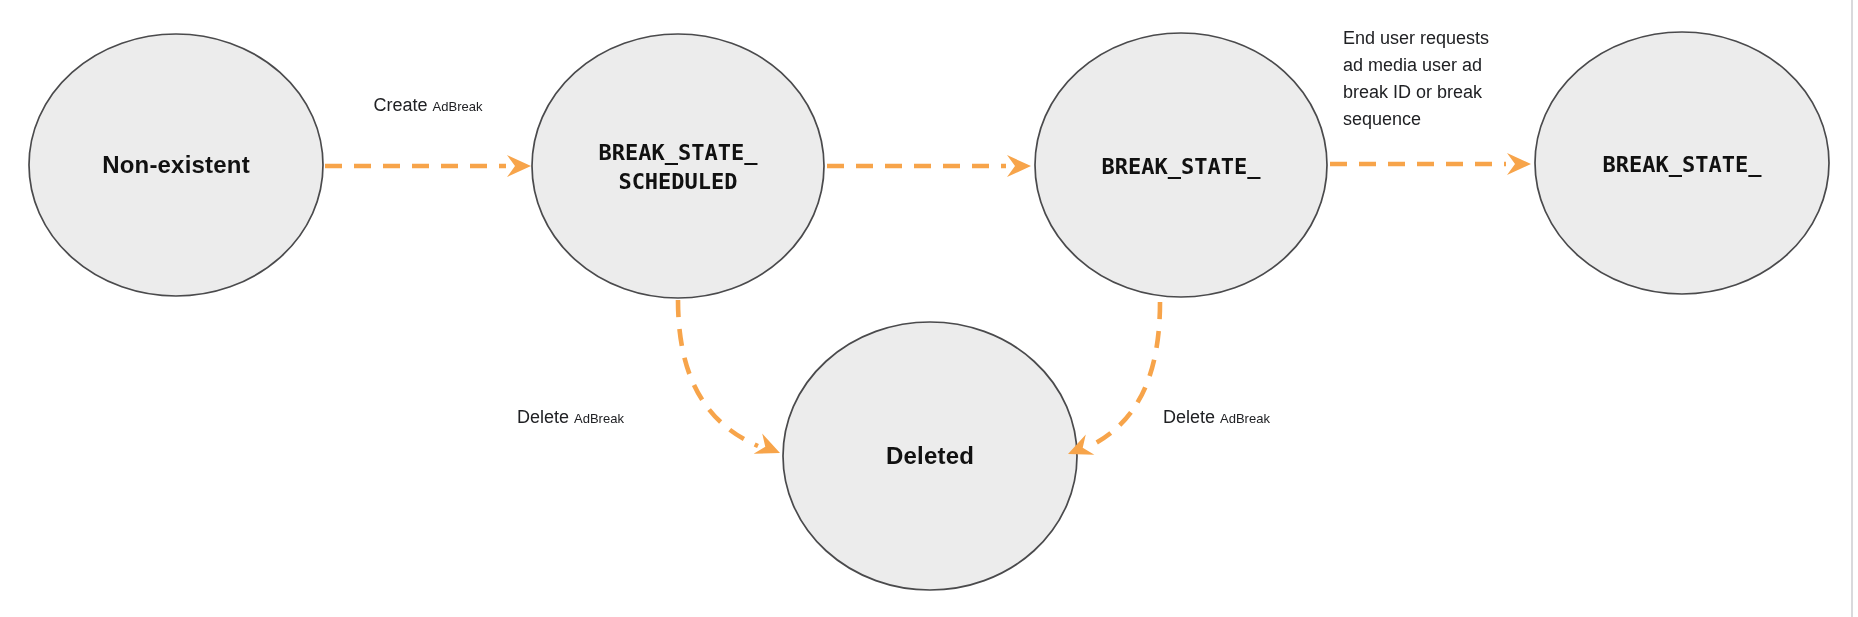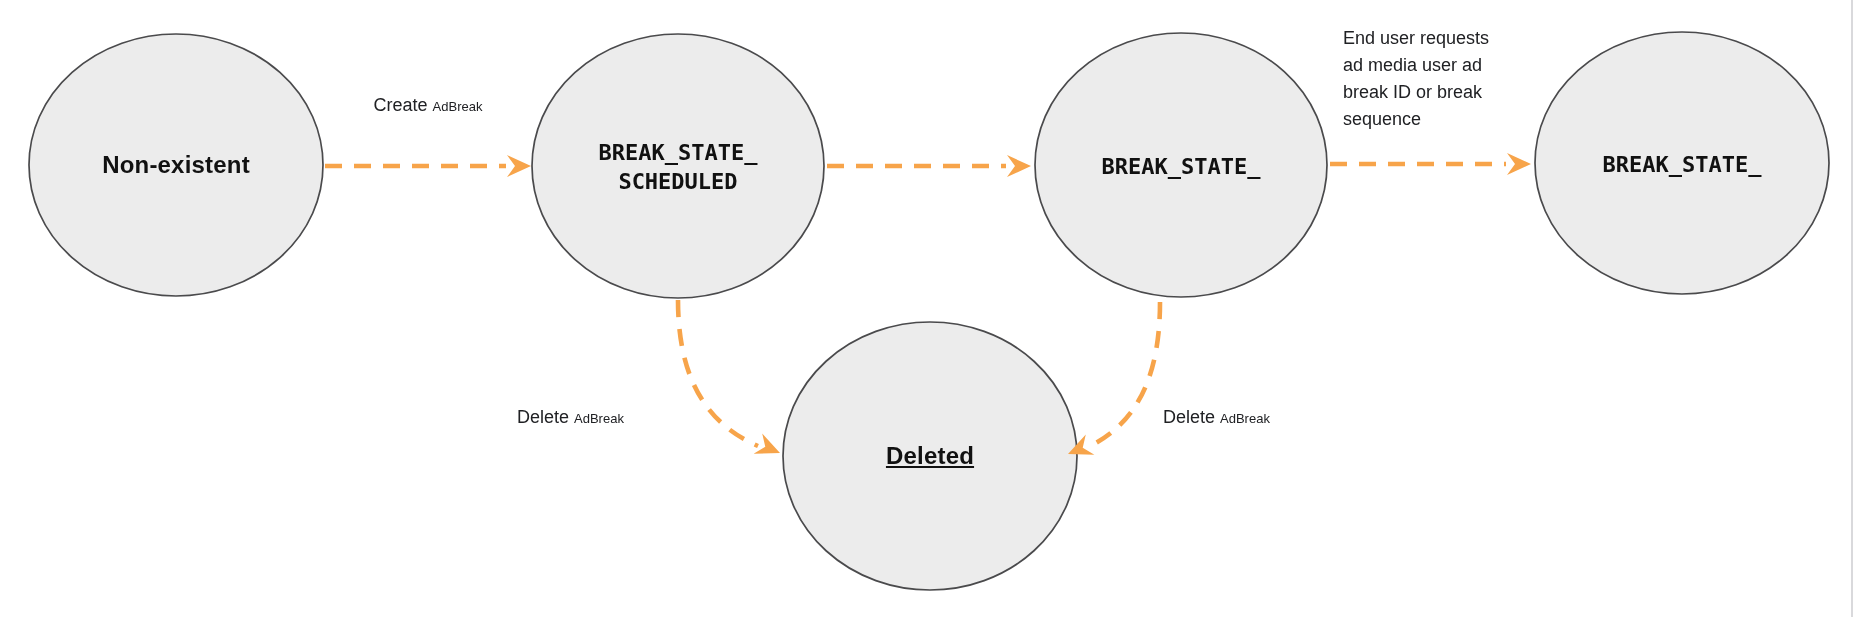--- a/index.html
+++ b/index.html
@@ -89,21 +89,21 @@
   </div>
 
   <div class="state-label code2" style="left:1181px;top:166px;">
     <div>BREAK_STATE_</div>
   </div>
 
   <div class="state-label code2" style="left:1682px;top:164px;">
     <div>BREAK_STATE_</div>
   </div>
 
-  <div class="state-label plain" style="left:930px;top:456px;text-decoration:underline;">Deleted</div>
+  <div class="state-label plain" style="left:930px;top:456px;">Deleted</div>
 
   <div class="edge-label centered mixed" style="left:428px;top:92px;justify-content:center;">
     <span>Create</span>
     <span class="code">AdBreak</span>
   </div>
 
 
   <div class="edge-label" style="left:1343px;top:25px;">
     <div>End user requests</div>
     <div>ad media user ad</div>

